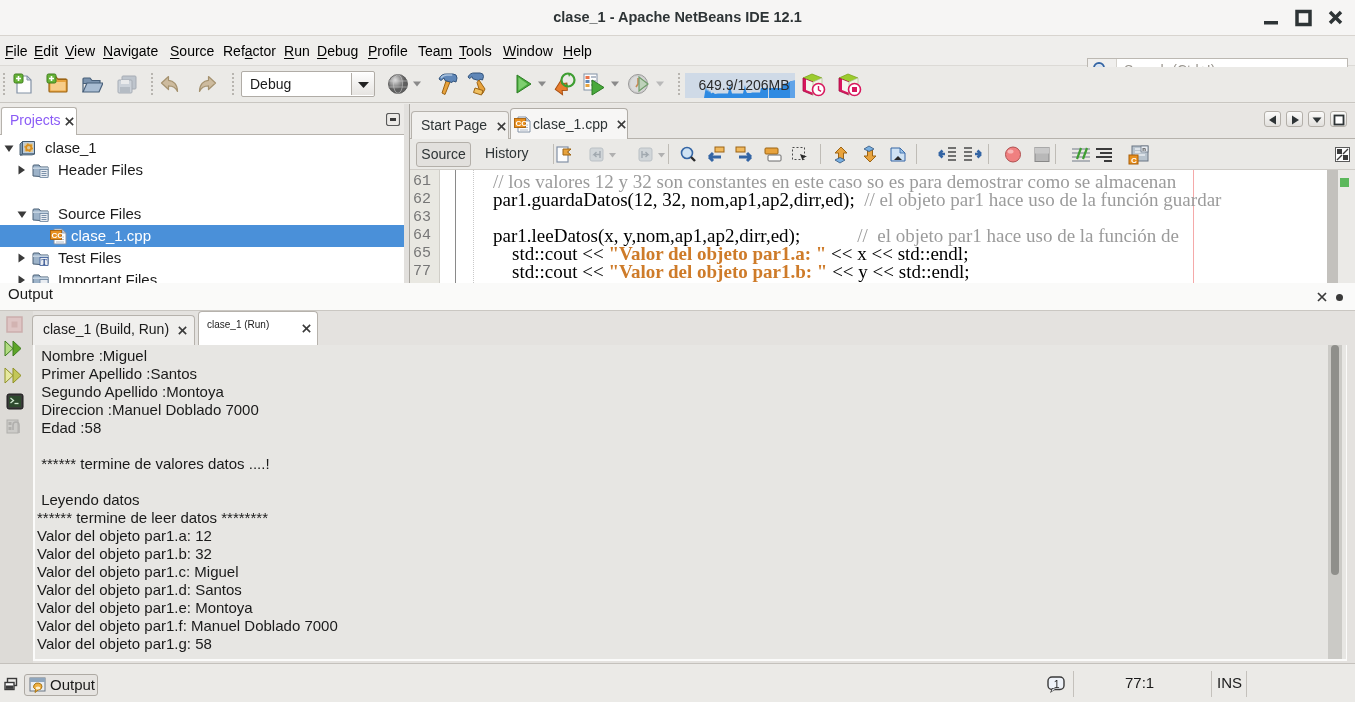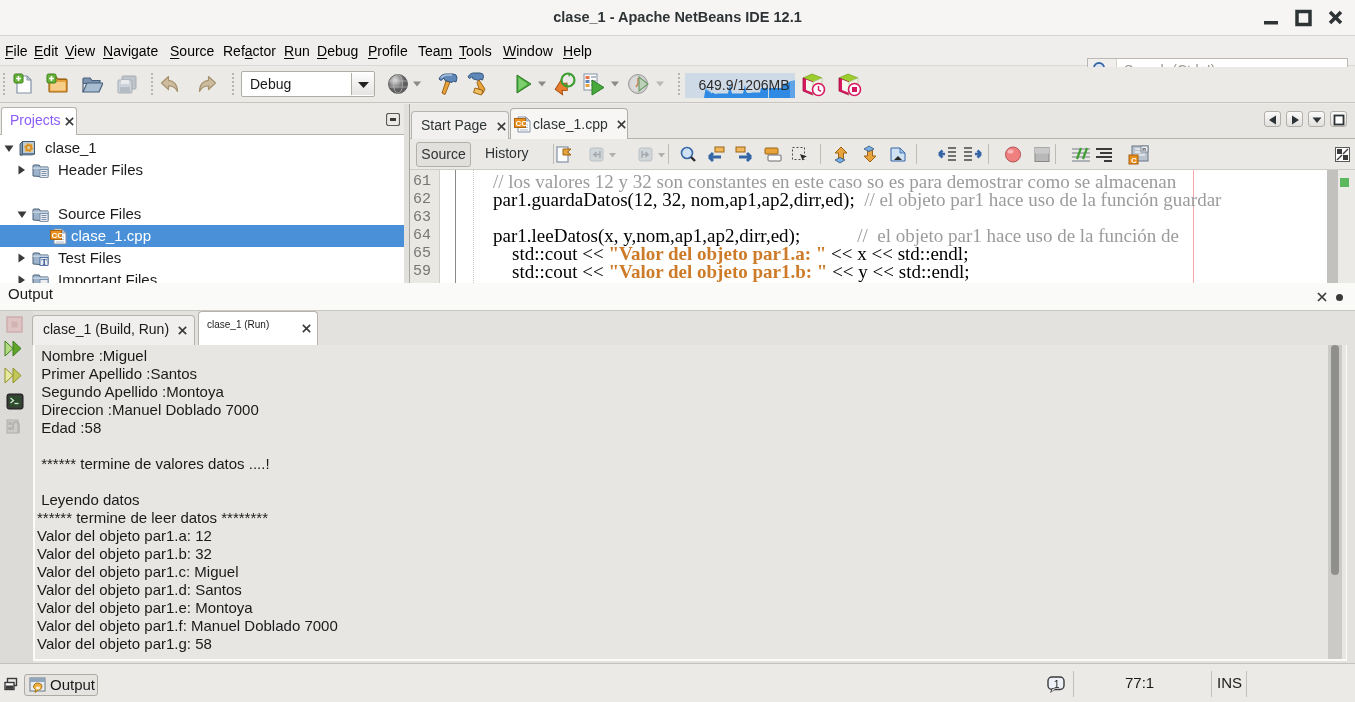--- a/index.html
+++ b/index.html
@@ -450,21 +450,21 @@
         <path d="M8 7 l5-5 M7 8 l-5 5" stroke="#3a3a3a" stroke-width="1.4"></path>
       </svg>
     </div>
     <div id="edcode">
       <div id="gutter">
         <div class="lnum" style="top:3px">61</div>
         <div class="lnum" style="top:21px">62</div>
         <div class="lnum" style="top:39px">63</div>
         <div class="lnum" style="top:57px">64</div>
         <div class="lnum" style="top:75px">65</div>
-        <div class="lnum" style="top:93px">59</div>
+        <div class="lnum" style="top:93px">77</div>
       </div>
       <div class="abs" style="left:45px;top:0;width:1px;height:113px;background:#8a8a8a"></div>
       <div class="abs" style="left:63px;top:0;width:1px;height:113px;border-left:1px dotted #c9c9c9"></div>
       <div class="abs" style="left:783px;top:0;width:1px;height:113px;background:#f5a9a9"></div>
       <div class="cline" style="top:3px"><span class="cmt">    // los valores 12 y 32 son constantes en este caso so es para demostrar como se almacenan</span></div>
       <div class="cline" style="top:21px">    par1.guardaDatos(12, 32, nom,ap1,ap2,dirr,ed);  <span class="cmt">// el objeto par1 hace uso de la función guardar</span></div>
       <div class="cline" style="top:39px"> </div>
       <div class="cline" style="top:57px">    par1.leeDatos(x, y,nom,ap1,ap2,dirr,ed);            <span class="cmt">//  el objeto par1 hace uso de la función de</span></div>
       <div class="cline" style="top:75px">        std::cout &lt;&lt; <span class="str">"Valor del objeto par1.a: "</span> &lt;&lt; x &lt;&lt; std::endl;</div>
       <div class="cline" style="top:93px">        std::cout &lt;&lt; <span class="str">"Valor del objeto par1.b: "</span> &lt;&lt; y &lt;&lt; std::endl;</div>

